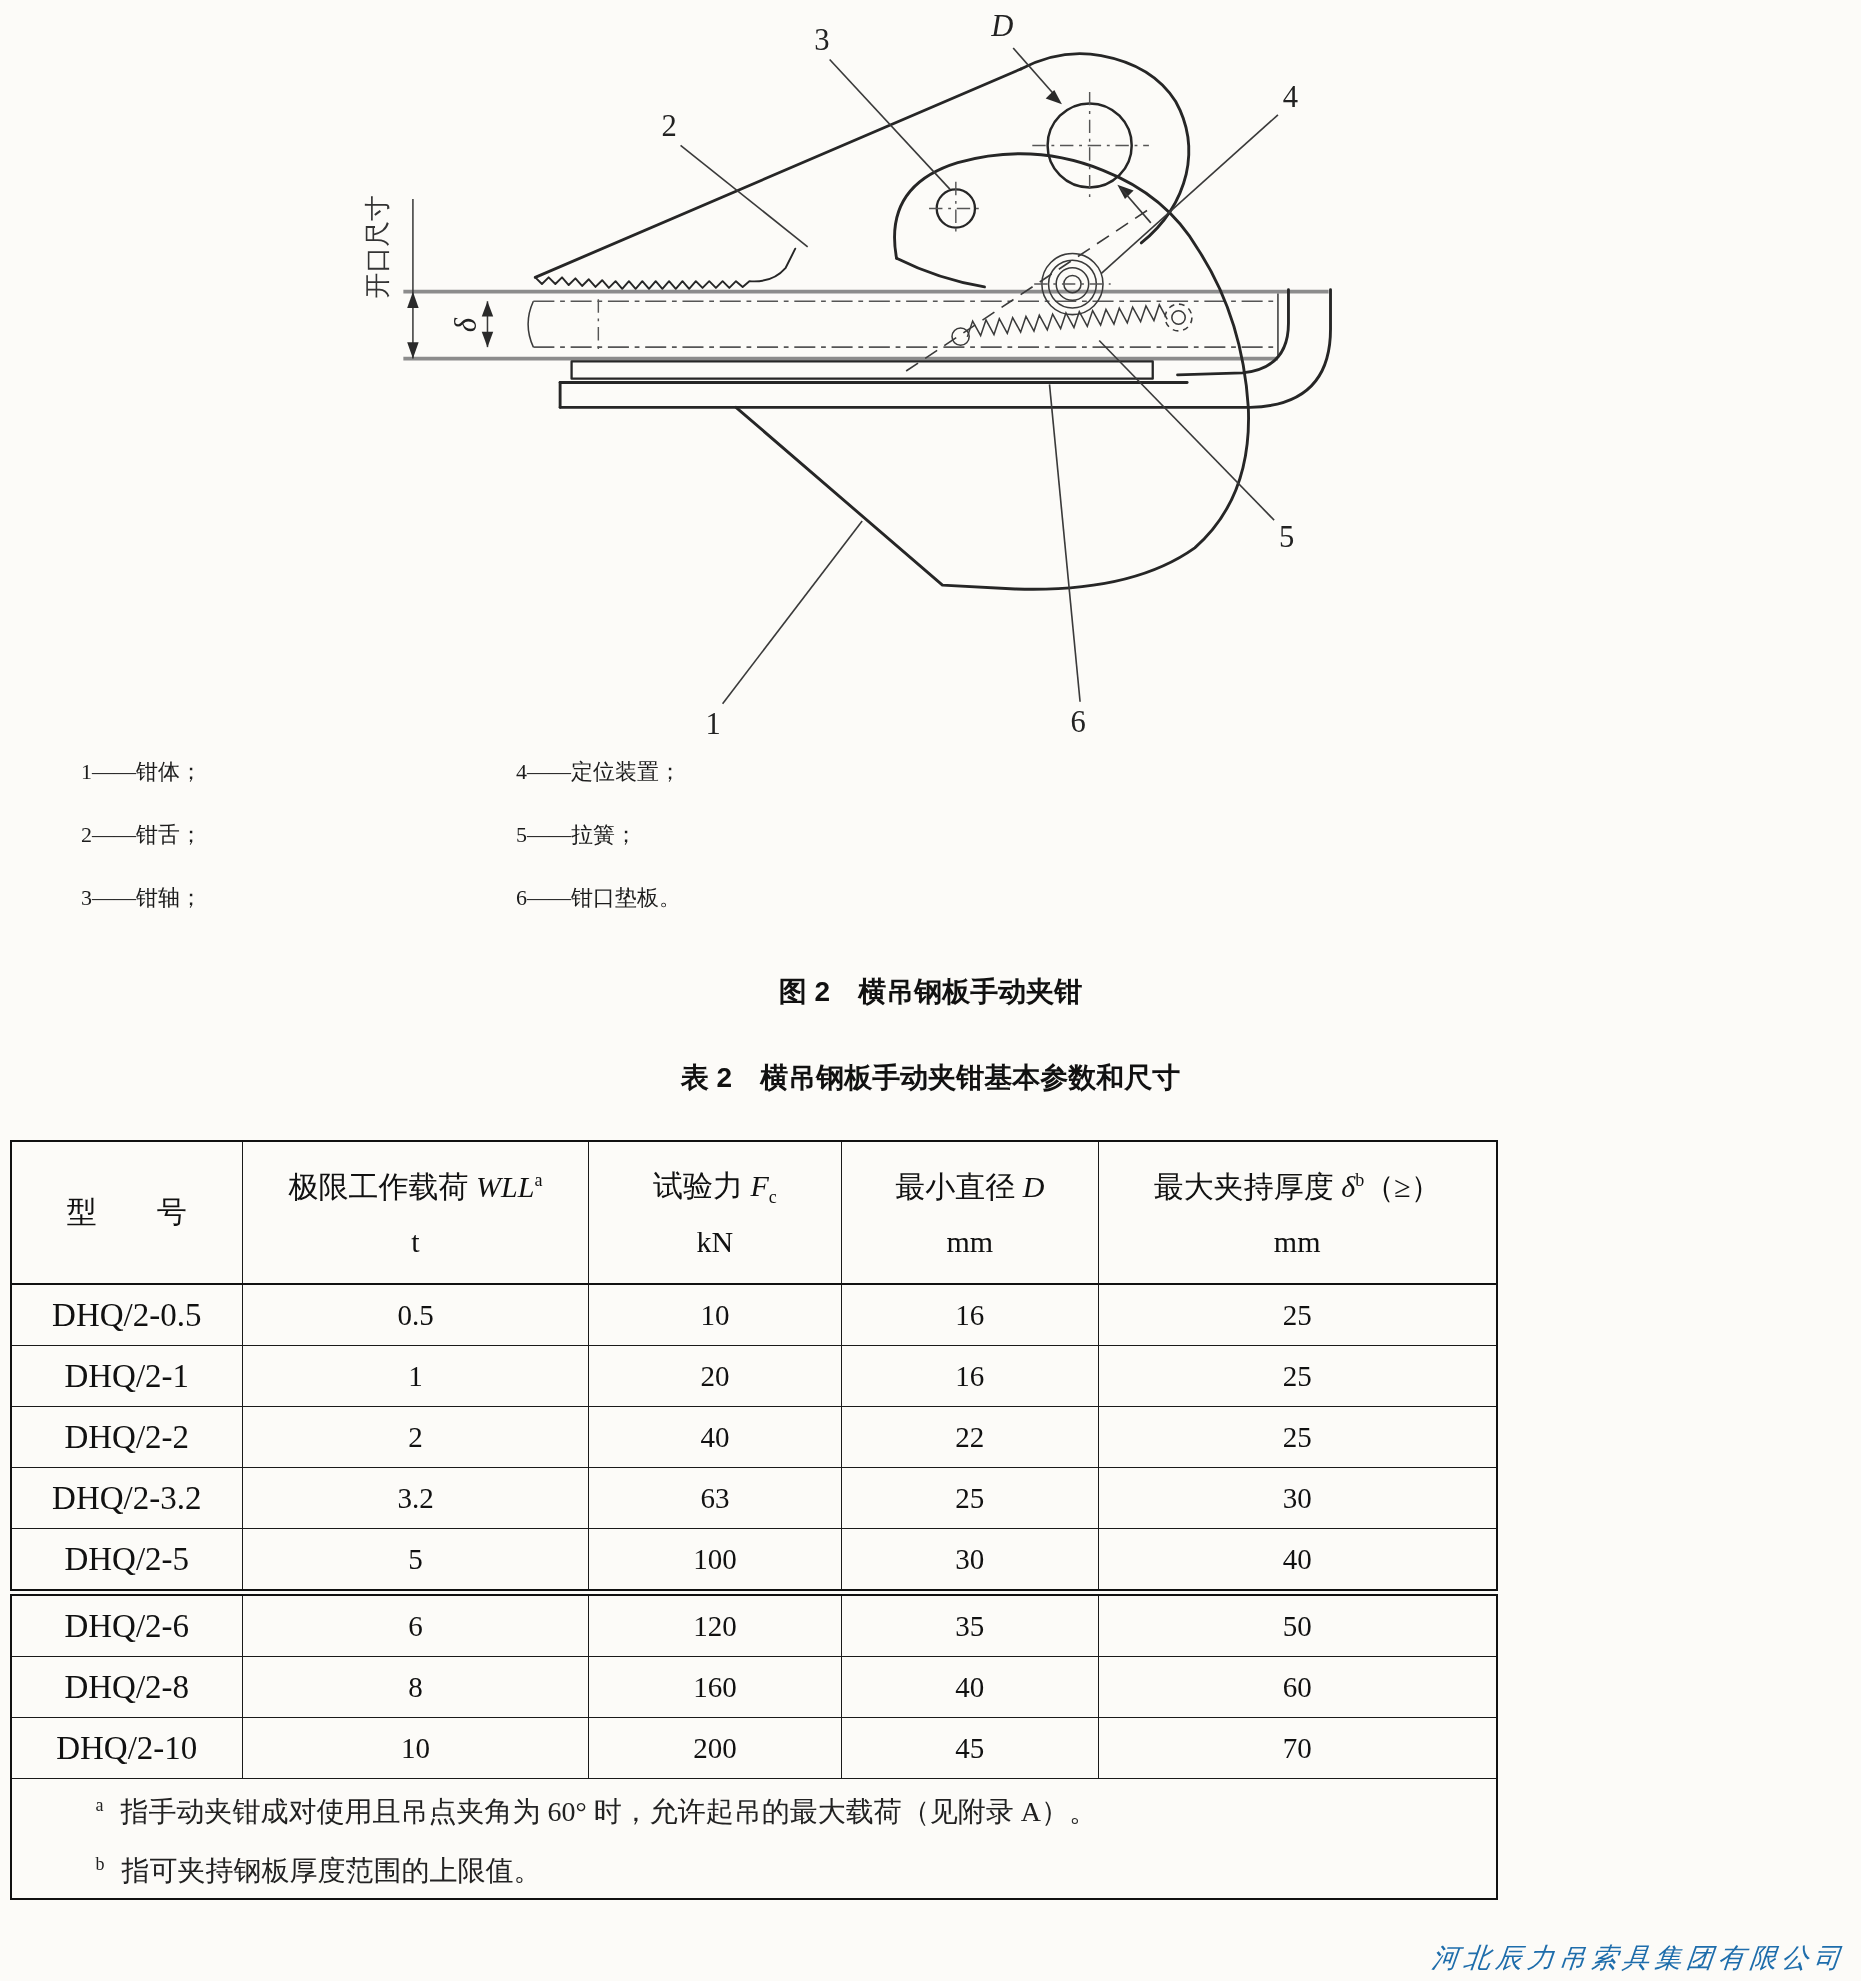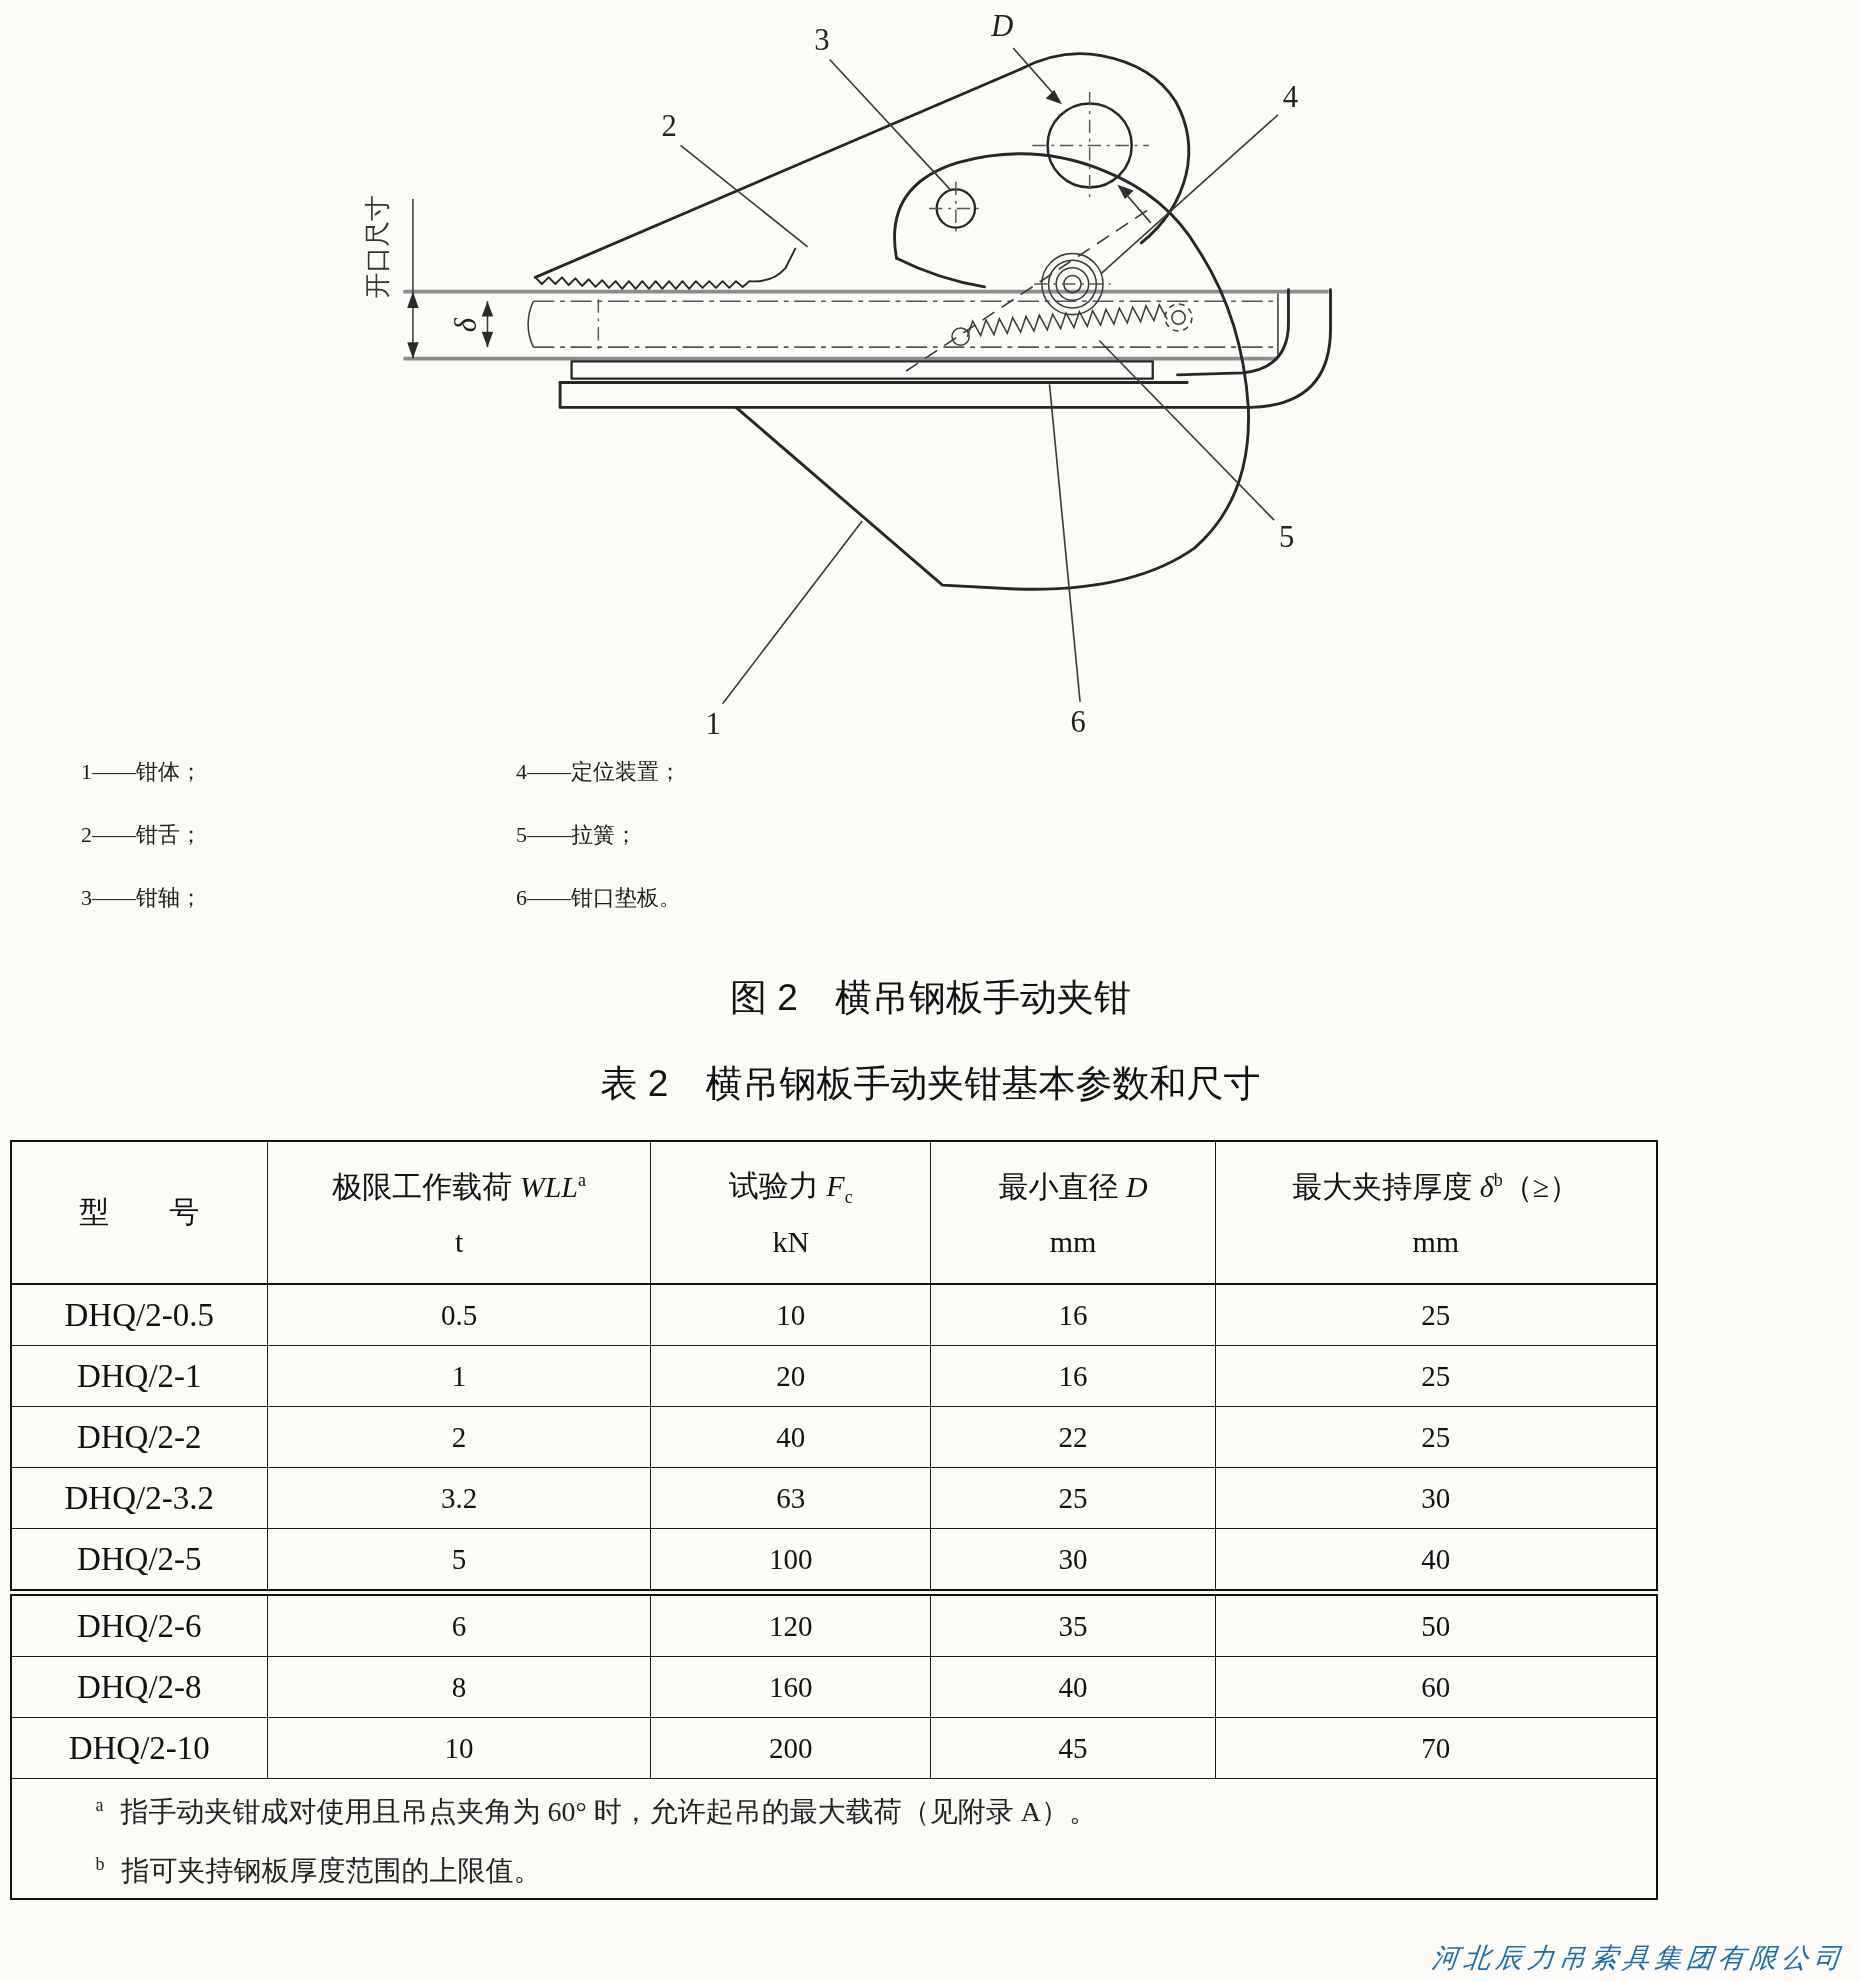--- a/index.html
+++ b/index.html
@@ -31,28 +31,28 @@
     display:grid;grid-auto-flow:column;
     grid-template-rows:repeat(3,63px);
     grid-template-columns:435px auto;
     font-size:22px;
   }
   .legend-item{white-space:nowrap;}
   
   .caption{
     position:absolute;left:0;width:1861px;text-align:center;
     font-family:"Liberation Sans","DejaVu Sans",sans-serif;
-    font-weight:normal;font-size:37px;color:#111;
+    font-weight:bold;font-size:28px;color:#111;
   }
   #figure-caption{top:973px;}
   #table-caption{top:1059px;}
   
   #params-table{
     position:absolute;left:9.6px;top:1140px;
-    width:1648px;border-collapse:collapse;
+    width:1488px;border-collapse:collapse;
     font-size:29px;color:#111;
     table-layout:fixed;
     padding-left:44px;
   }
   #params-table th,#params-table td{
     border:1.9px solid #1a1a1a;text-align:center;vertical-align:middle;
     font-weight:normal;padding:0;
   }
   #params-table{border:2.9px solid #111;}
   #params-table thead th{height:141px;border-bottom:2.9px solid #111;font-size:30px;}

